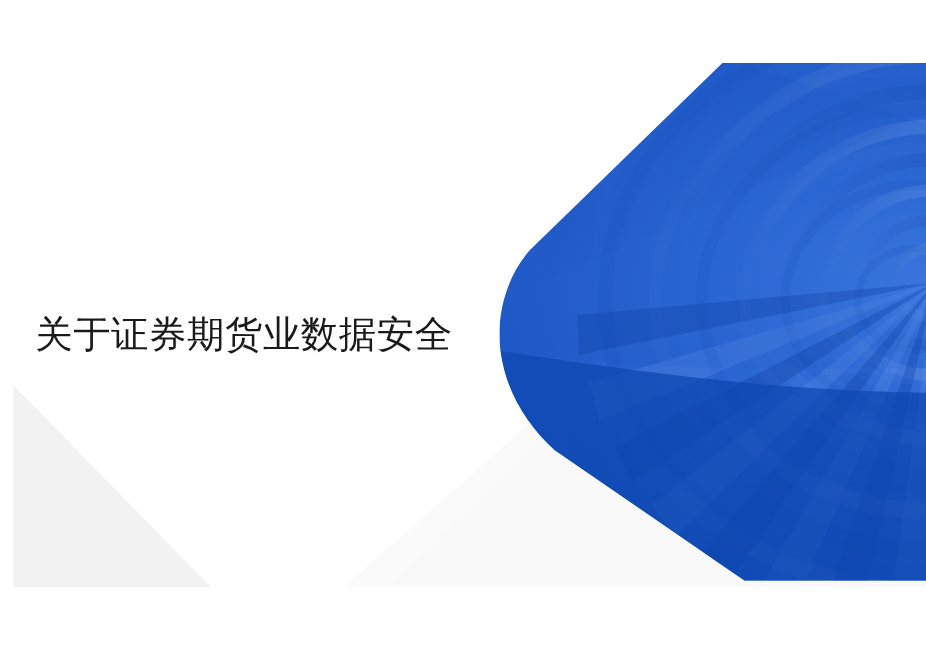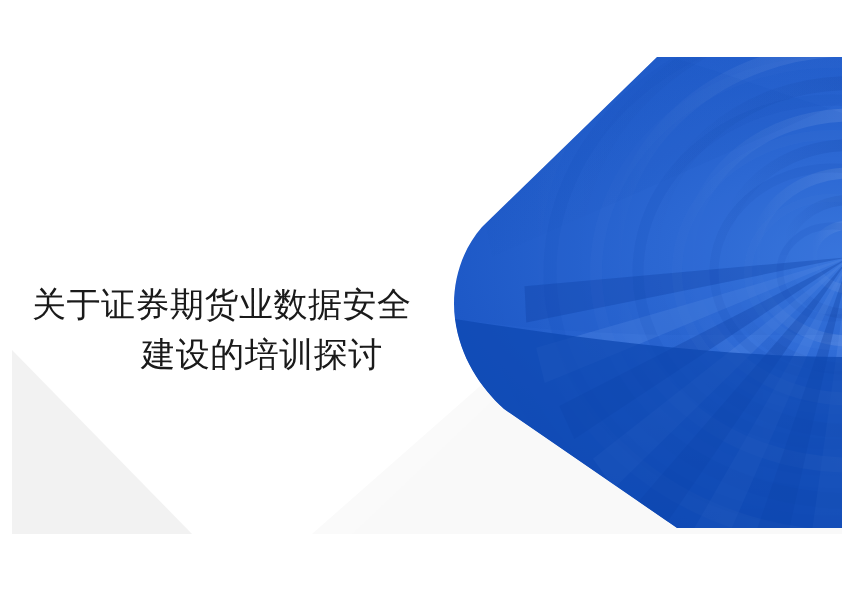--- a/index.html
+++ b/index.html
@@ -194,20 +194,19 @@
         <polygon points="645,0 842,0 842,40 480,200 470,150" fill="url(#topFade)" opacity="0.5"></polygon>
 
         <path d="M 443,262 C 448,300 468,330 492,352 L 665,471 L 842,471 L 842,300
                  C 700,300 560,280 443,262 Z" fill="#0d47b0" opacity="0.72"></path>
         <path d="M 470,170 C 447,196 439,232 443,262 C 520,272 600,278 680,278 L 842,278 L 842,60 L 660,0 L 645,0 Z" fill="#1450bd" opacity="0.10"></path>
       </g>
     </svg>
 
     <div class="title-block">
       <div class="title-line line-1">关于证券期货业数据安全</div>
-      <div class="title-line line-2">建设的培训探讨</div>
     </div>
 
   </div>
 
   <div class="page-margin top"></div>
   <div class="page-margin bottom"></div>
 </div>
 
 </body></html>

